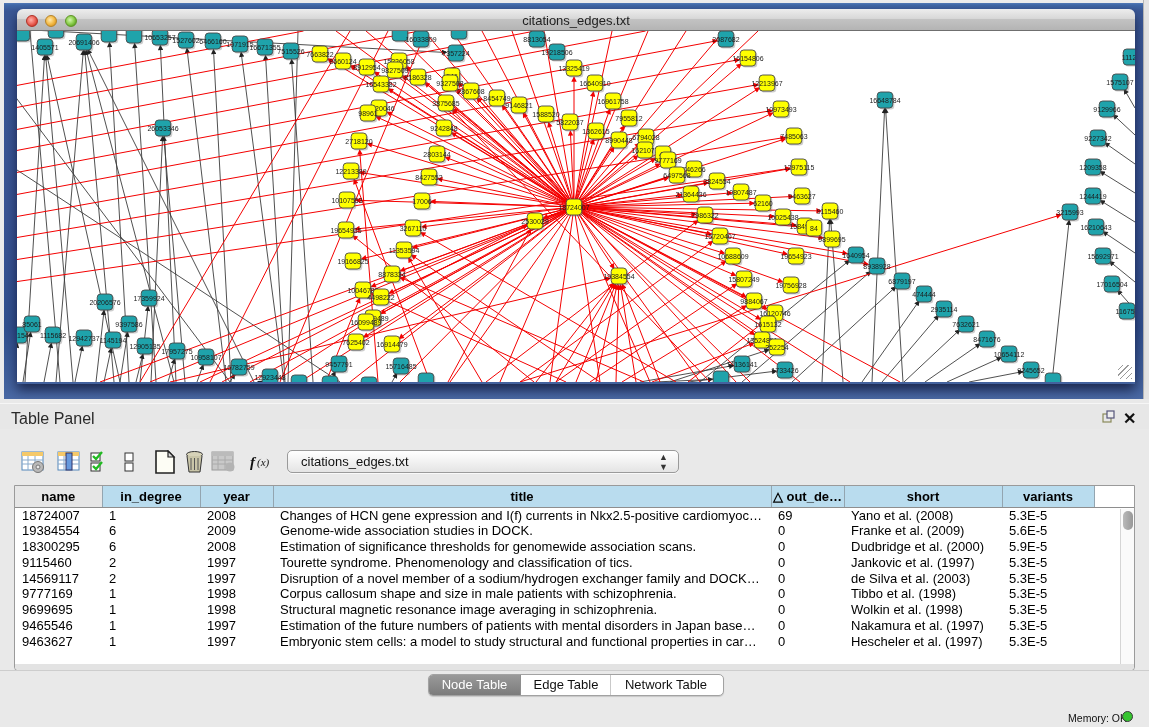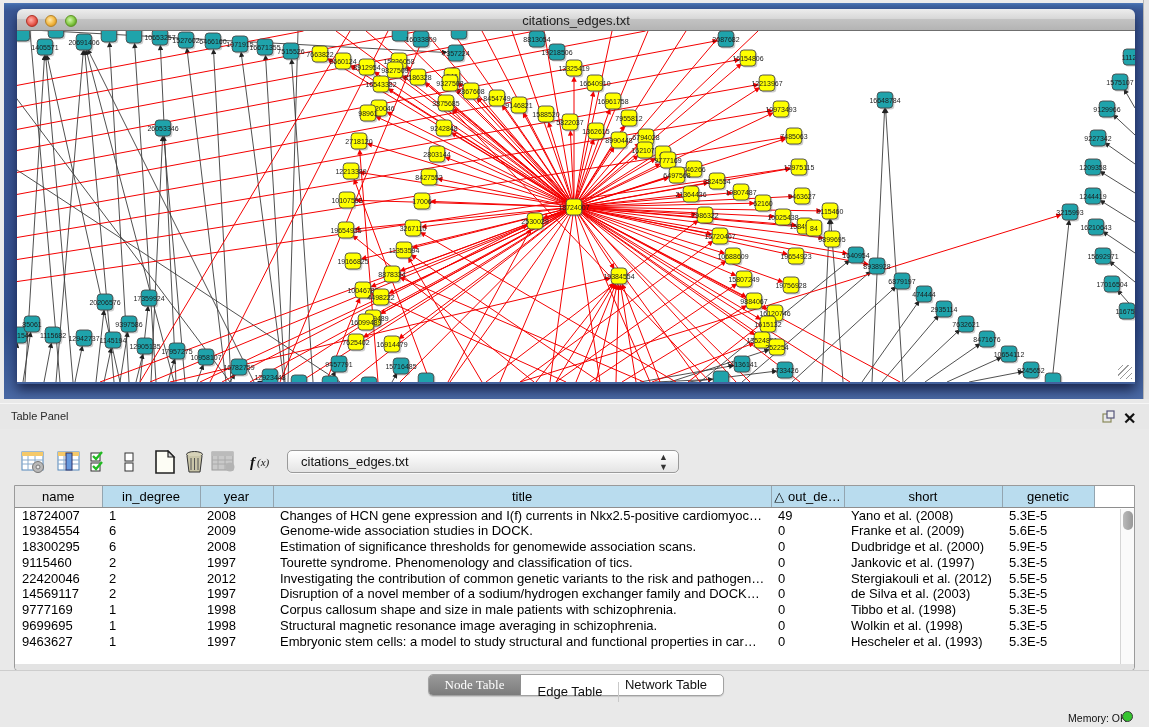--- a/index.html
+++ b/index.html
@@ -18,39 +18,39 @@
 .tl{position:absolute;top:6px;width:12px;height:12px;border-radius:50%;}
 .tl.r{left:8.5px;background:radial-gradient(circle at 4px 4px,#ffb0a8,#ee6b60 45%,#d33e30 75%);border:1px solid #b03025;}
 .tl.y{left:28px;background:radial-gradient(circle at 4px 4px,#ffe9b0,#f5bf4f 45%,#e09e28 75%);border:1px solid #b5832a;}
 .tl.g{left:47.5px;background:radial-gradient(circle at 4px 4px,#d2f5b0,#8fd151 45%,#62a828 75%);border:1px solid #5f9427;}
 .canvas{position:absolute;left:0;top:22px;width:1118px;height:351px;background:#fff;overflow:hidden;}
 .grip{position:absolute;right:3px;bottom:3px;width:14px;height:14px;
  background:repeating-linear-gradient(135deg,transparent 0 3px,#9a9a9a 3px 4px);}
 .tpanel{position:absolute;left:0;top:399px;width:1149px;height:328px;background:#e9e9e9;}
 .tphead{position:absolute;left:0;top:4px;width:100%;height:26px;
  background:#e7e7e7;border-top:1px solid #f6f6f6;}
-.tphead .t{position:absolute;left:11px;top:6px;font-size:11px;color:#2a2a2a;}
+.tphead .t{position:absolute;left:11px;top:6px;font-size:16px;color:#2a2a2a;}
 .xicon{position:absolute;left:1123px;top:5px;font-size:16px;font-weight:bold;color:#111;}
 .ficon{position:absolute;left:1102px;top:6px;width:13px;height:13px;}
 .combo{position:absolute;left:287px;top:51px;width:392px;height:23px;border:1px solid #9a9a9a;border-radius:5px;
  background:linear-gradient(#ffffff,#efefef 60%,#e4e4e4);box-shadow:0 1px 0 rgba(255,255,255,.7);}
 .combo .ct{position:absolute;left:13px;top:3px;font-size:13px;color:#111;}
 .combo .ar{position:absolute;right:10px;top:1px;font-size:9px;color:#333;line-height:10px;}
 .tblwrap{position:absolute;left:14px;top:86px;width:1121px;height:186px;background:#fff;border:1px solid #9a9a9a;border-radius:0 0 4px 4px;}
 table.grid{border-collapse:collapse;table-layout:fixed;width:1079px;font-size:13px;color:#000;}
 table.grid th{background:#b9dcee;border-right:1px solid #93a5b0;border-bottom:1px solid #8e8e8e;
- font-weight:normal;font-size:13px;height:21px;padding:0;text-align:center;}
+ font-weight:bold;font-size:13px;height:21px;padding:0;text-align:center;}
 table.grid th.g{background:#e6e6e6;}
 table.grid td{height:15.8px;padding:0 0 0 7px;white-space:nowrap;overflow:hidden;}
 .scroll{position:absolute;left:1105px;top:23px;width:14px;height:156px;background:#fafafa;border-left:1px solid #d5d5d5;}
 .thumb{position:absolute;left:1.5px;top:2px;width:10px;height:19px;border-radius:5px;background:linear-gradient(90deg,#b9b9b9,#989898);}
 .tabs{position:absolute;left:428px;top:275px;width:296px;height:22px;border:1px solid #a2a2a2;border-radius:5px;
  background:#fff;box-shadow:0 1px 1px rgba(0,0,0,0.15);font-size:13px;}
 .tabs .seg{position:absolute;top:0;height:20px;line-height:20px;text-align:center;color:#111;}
-.tabs .sel{background:linear-gradient(#9a9a9a,#7c7c7c);color:#fff;border-radius:4px 0 0 4px;border-right:1px solid #8e8e8e;font-family:Liberation Serif, serif;}
+.tabs .sel{background:linear-gradient(#9a9a9a,#7c7c7c);color:#fff;border-radius:4px 0 0 4px;border-right:1px solid #8e8e8e;}
 .status{position:absolute;left:0;top:303px;width:1149px;height:25px;}
 .status .txt{position:absolute;right:22px;top:10px;font-size:10.5px;color:#111;}
 .led{position:absolute;right:16px;top:9px;width:11px;height:11px;border-radius:50%;
  background:#35c42f;border:1.5px solid #3a3a3a;}
 .tbline{position:absolute;left:0;top:271px;width:1149px;height:1px;background:#cdcdcd;}
 .ticon{position:absolute;top:51px;}
 </style></head>
 <body>
 <div id="root">
 <div class="topband"></div>
@@ -771,28 +771,28 @@
             <col style="width:92px">
           </colgroup>
           <tbody>
             <tr>
               <th class="g">name</th>
               <th>in_degree</th>
               <th>year</th>
               <th>title</th>
               <th>△ out_de…</th>
               <th>short</th>
-              <th>genetic</th>
+              <th>variants</th>
             </tr>
             <tr>
               <td>18724007</td>
               <td>1</td>
               <td>2008</td>
               <td>Changes of HCN gene expression and I(f) currents in Nkx2.5-positive cardiomyoc…</td>
-              <td>49</td>
+              <td>69</td>
               <td>Yano et al. (2008)</td>
               <td>5.3E-5</td>
             </tr>
             <tr>
               <td>19384554</td>
               <td>6</td>
               <td>2009</td>
               <td>Genome-wide association studies in DOCK.</td>
               <td>0</td>
               <td>Franke et al. (2009)</td>
@@ -810,29 +810,20 @@
             <tr>
               <td>9115460</td>
               <td>2</td>
               <td>1997</td>
               <td>Tourette syndrome. Phenomenology and classification of tics.</td>
               <td>0</td>
               <td>Jankovic et al. (1997)</td>
               <td>5.3E-5</td>
             </tr>
             <tr>
-              <td>22420046</td>
-              <td>2</td>
-              <td>2012</td>
-              <td>Investigating the contribution of common genetic variants to the risk and pathogen…</td>
-              <td>0</td>
-              <td>Stergiakouli et al. (2012)</td>
-              <td>5.5E-5</td>
-            </tr>
-            <tr>
               <td>14569117</td>
               <td>2</td>
               <td>1997</td>
               <td>Disruption of a novel member of a sodium/hydrogen exchanger family and DOCK…</td>
               <td>0</td>
               <td>de Silva et al. (2003)</td>
               <td>5.3E-5</td>
             </tr>
             <tr>
               <td>9777169</td>
@@ -846,39 +837,48 @@
             <tr>
               <td>9699695</td>
               <td>1</td>
               <td>1998</td>
               <td>Structural magnetic resonance image averaging in schizophrenia.</td>
               <td>0</td>
               <td>Wolkin et al. (1998)</td>
               <td>5.3E-5</td>
             </tr>
             <tr>
+              <td>9465546</td>
+              <td>1</td>
+              <td>1997</td>
+              <td>Estimation of the future numbers of patients with mental disorders in Japan base…</td>
+              <td>0</td>
+              <td>Nakamura et al. (1997)</td>
+              <td>5.3E-5</td>
+            </tr>
+            <tr>
               <td>9463627</td>
               <td>1</td>
               <td>1997</td>
               <td>Embryonic stem cells: a model to study structural and functional properties in car…</td>
               <td>0</td>
-              <td>Hescheler et al. (1993)</td>
+              <td>Hescheler et al. (1997)</td>
               <td>5.3E-5</td>
             </tr>
           </tbody>
         </table>
   <div style="position:absolute;left:0;top:21px;width:1119px;height:1px;background:#8e8e8e;"></div>
   <div class="scroll">
           <div class="thumb"></div>
         </div>
   <div style="position:absolute;left:0;bottom:0;width:1119px;height:6px;background:#e3e3e3;border-radius:0 0 4px 4px;"></div>
   </div>
   <div class="tbline"></div>
   <div class="tabs">
     <div class="seg sel" style="left:0;width:92px;">Node Table</div>
-    <div class="seg" style="left:93px;width:97px;border-right:1px solid #c9c9c9;margin-top:7px;">Edge Table</div>
+    <div class="seg" style="left:93px;width:89px;border-right:1px solid #c9c9c9;">Edge Table</div>
     <div class="seg" style="left:179px;width:116px;">Network Table</div>
   </div>
   <div class="status">
         <span class="txt">Memory: OK</span>
         <span class="led"></span>
       </div>
 </div>
 </div>
 </body></html>

